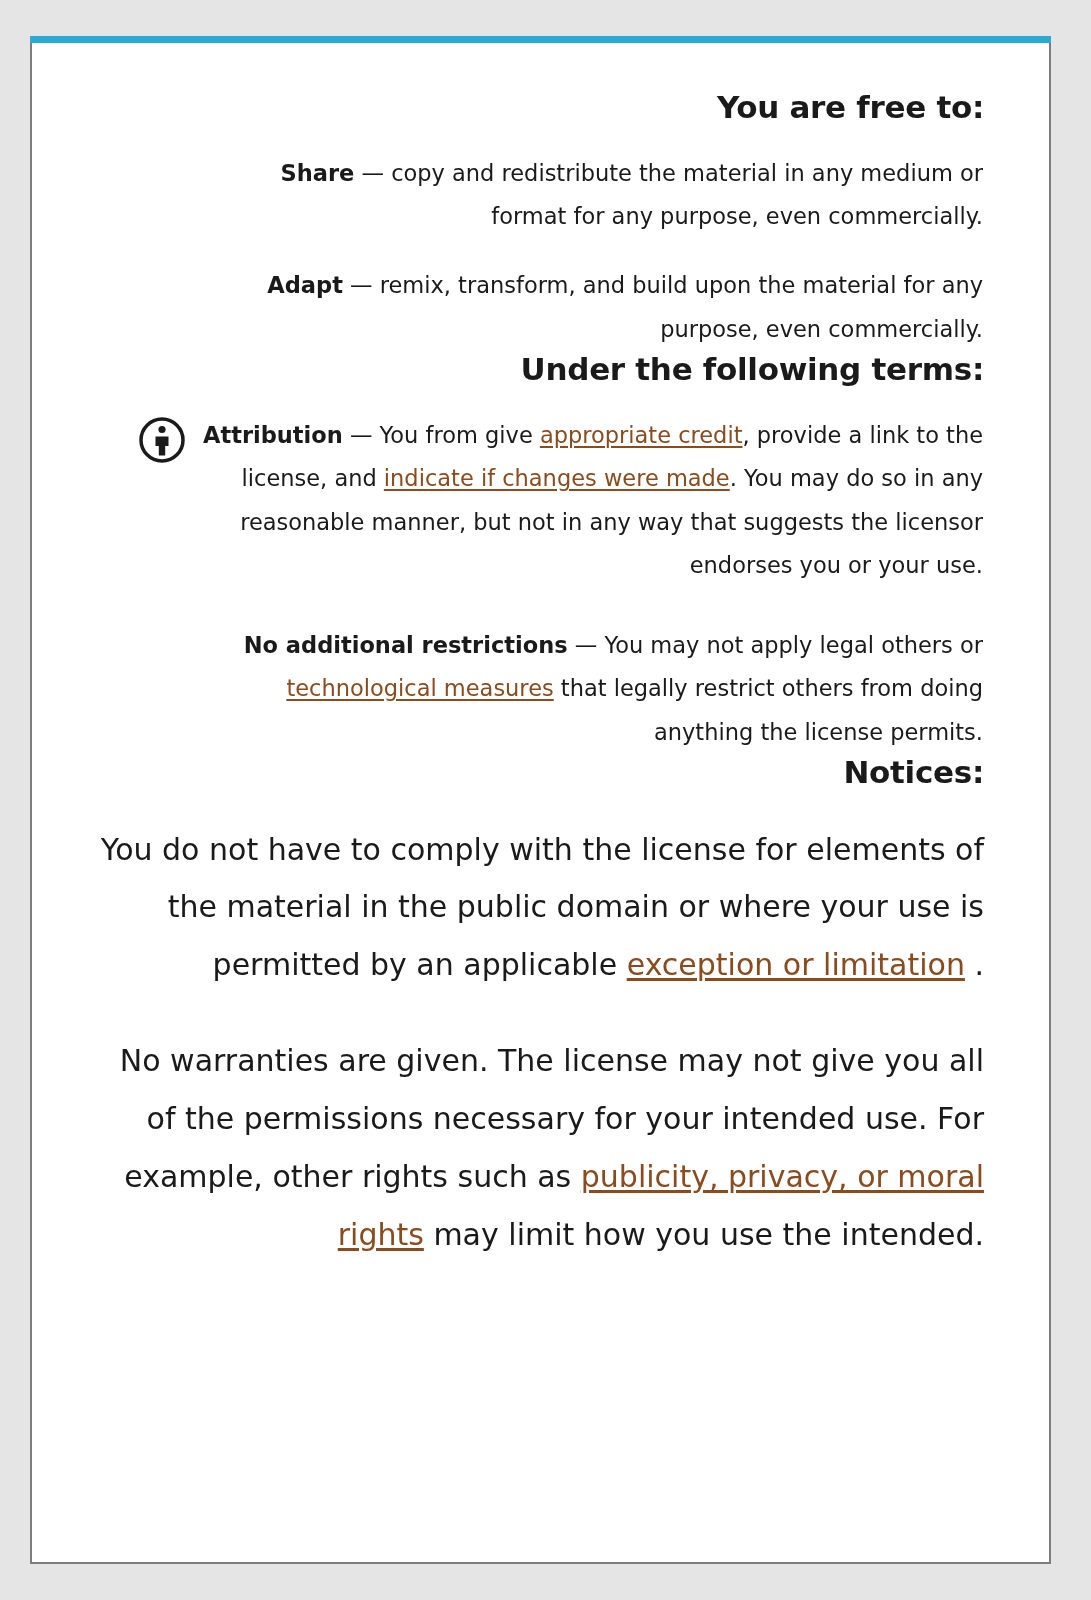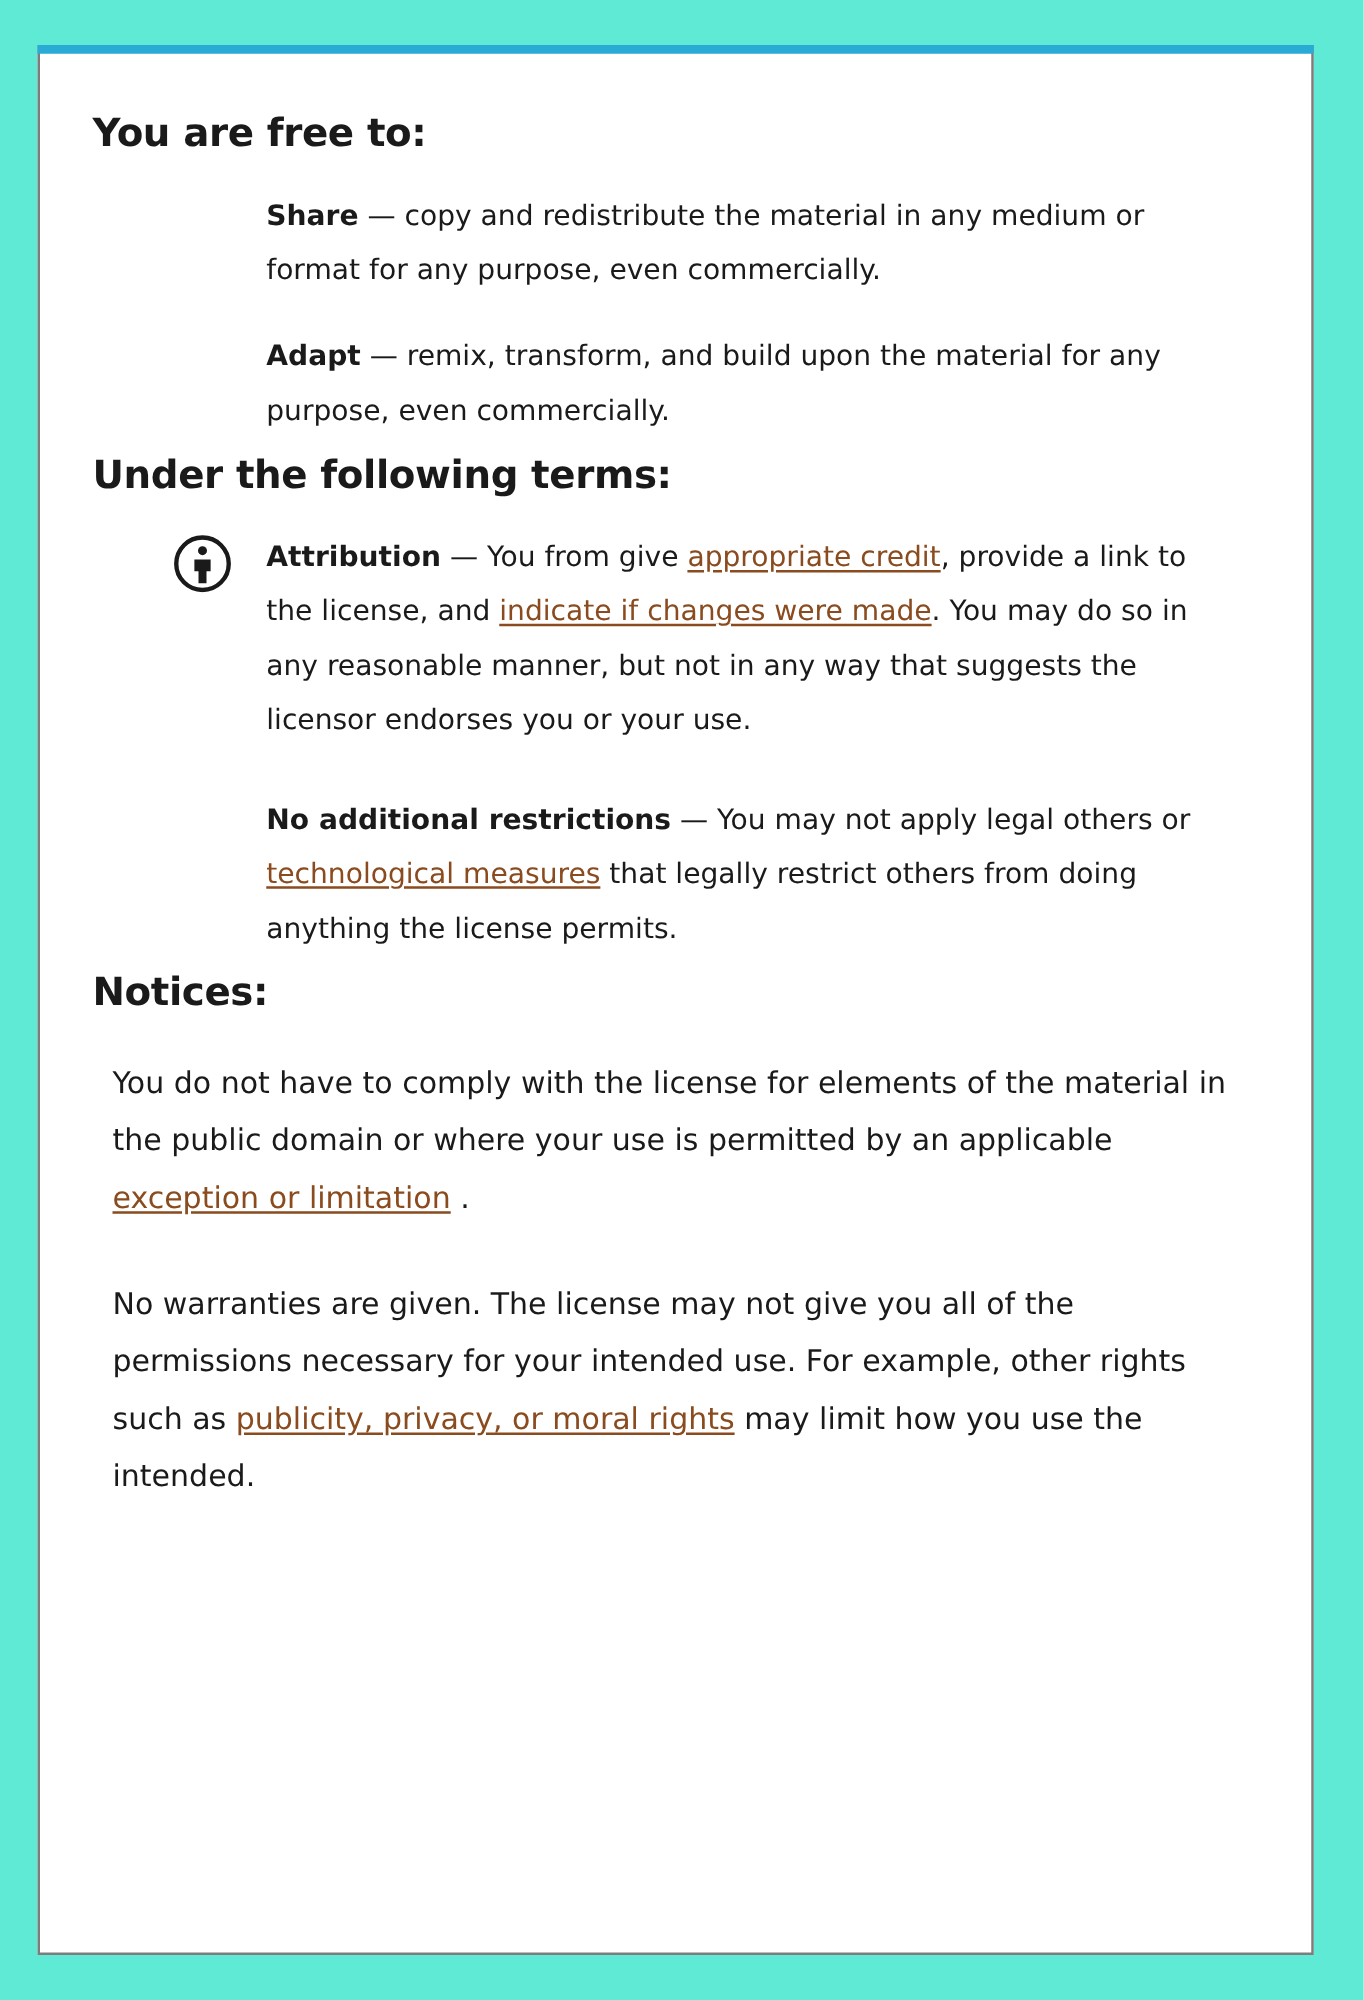--- a/index.html
+++ b/index.html
@@ -11,22 +11,23 @@
     width: 1091px;
     height: 1600px;
     font-family: "DejaVu Sans", sans-serif;
     -webkit-font-smoothing: antialiased;
   }
 
   .page {
     position: relative;
     width: 1091px;
     height: 1600px;
-    background: #5eead4;
+    background: #e5e5e5;
     box-sizing: border-box;
+    text-align: right;
   }
 
   
   .frame {
     position: absolute;
     left: 30px;
     top: 36px;
     width: 1021px;
     height: 1528px;
     border: 2px solid #7d7d7d;
@@ -62,40 +63,40 @@
 
   .block {
     margin-left: 127px;
     margin-top: 26px;
     font-size: 22.5px;
     line-height: 1.93;
     color: #1a1a1a;
     position: relative;
   }
   .block p {
-    margin: 12px;
+    margin: 1px;
     padding: 0;
   }
   .block.tight {
     margin-top: 36px;
   }
 
   .term {
     font-weight: bold;
   }
 
   a.doc-link {
     color: #8a4b1e;
     text-underline-offset: 3px;
   }
 
   .notices-body {
     margin-left: 16px;
     margin-top: 30px;
-    font-size: 24px;
+    font-size: 30px;
     line-height: 1.93;
     color: #1a1a1a;
   }
   .notices-body p {
     margin: 0 0 38px 0;
     padding: 0;
   }
   .notices-body p:last-child {
     margin-bottom: 0;
   }

